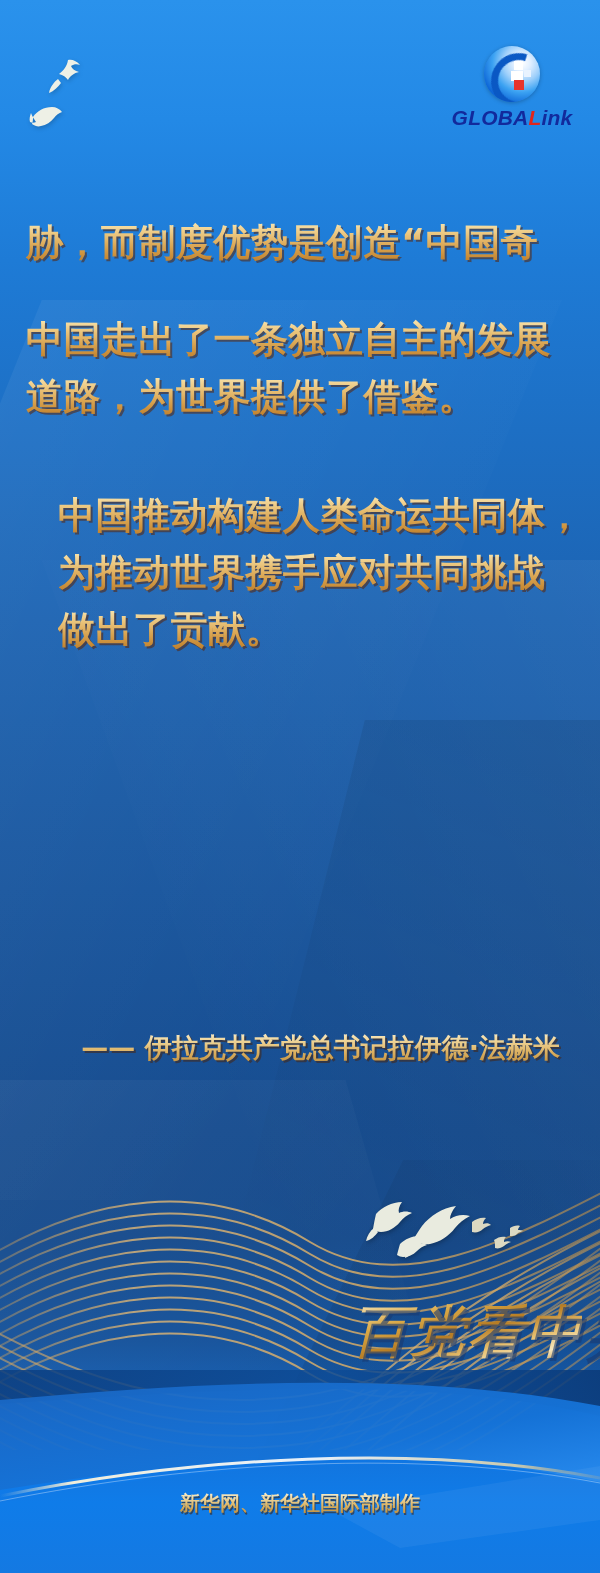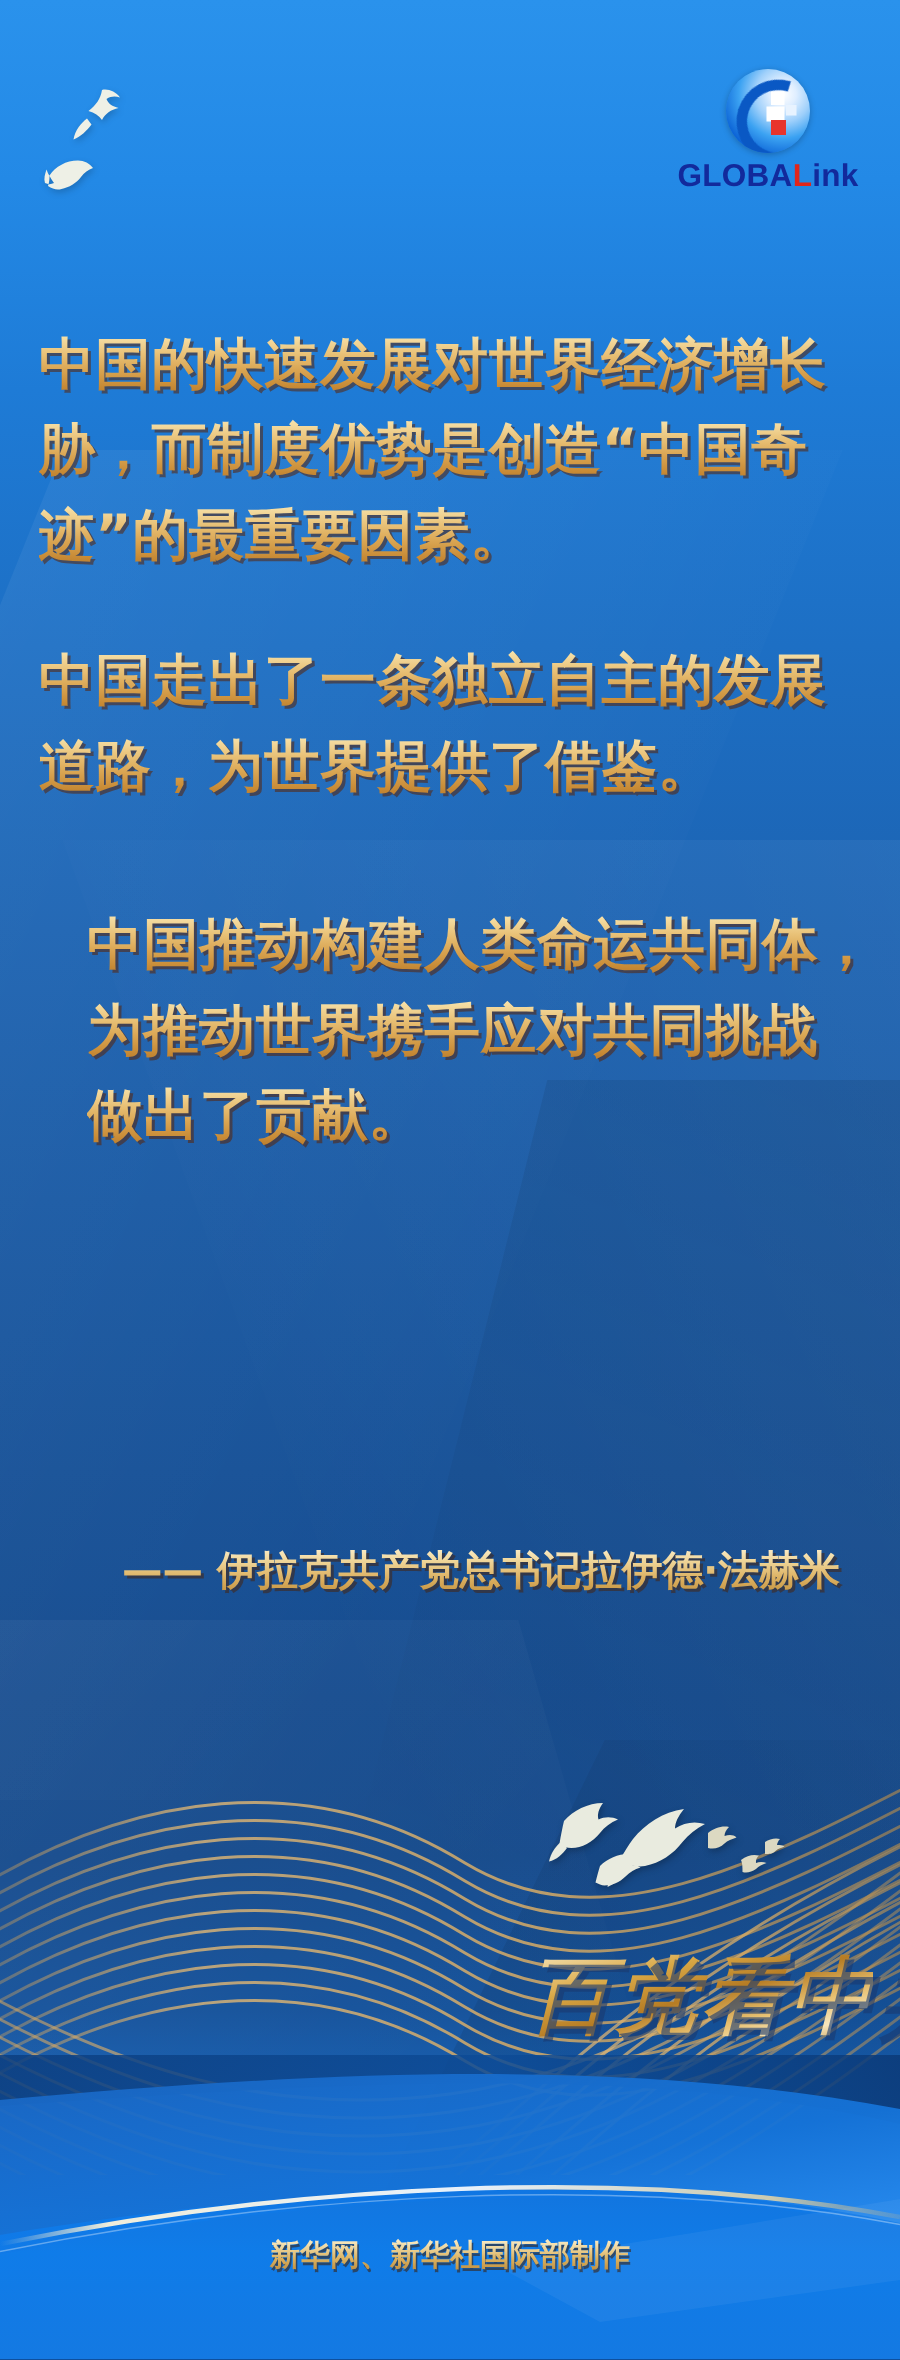--- a/index.html
+++ b/index.html
@@ -47,21 +47,21 @@
   .facet.f4{ left:-60px; top:1080px; width:460px; height:380px;
     background:linear-gradient(140deg, rgba(255,255,255,.05), rgba(255,255,255,0));
     transform:skewX(16deg); }
   .facet.f5{ left:330px; top:1160px; width:340px; height:300px;
     background:linear-gradient(40deg, rgba(0,0,0,.10), rgba(0,0,0,0));
     transform:skewX(-26deg); }
 
   
   .brand{
     position:absolute; right:22px; top:46px;
-    width:132px; text-align:center;
+    width:132px; text-align:center;font-style:italic;
   }
   .globe{
     width:56px; height:56px; margin:0 auto 5px;
     border-radius:50%;
     background:
       radial-gradient(circle at 68% 30%, #ffffff 0%, #dfeeff 16%, #9fd0fb 34%, #3ba2f2 54%, #0b63d6 78%, #0546a8 100%);
     position:relative;
     box-shadow:0 1px 4px rgba(0,0,0,.25);
     overflow:hidden;
   }
@@ -215,30 +215,22 @@
       <span class="pix-d"></span>
     </div>
     <div class="wordmark"><span>GLOBA</span><span class="red">L</span><span>ink</span></div>
   </div>
 
   
   <div class="quote">
 
     <div class="para">
       <div class="line-wrap">
-        <span class="shadow">中国的快速发展对世界经济增长</span>
-        <div class="line">中国的快速发展对世界经济增长</div>
-      </div>
-      <div class="line-wrap">
         <span class="shadow">胁，而制度优势是创造“中国奇</span>
         <div class="line">胁，而制度优势是创造“中国奇</div>
-      </div>
-      <div class="line-wrap">
-        <span class="shadow">迹”的最重要因素。</span>
-        <div class="line">迹”的最重要因素。</div>
       </div>
     </div>
 
     <div class="para" style="margin-top:40px;">
       <div class="line-wrap">
         <span class="shadow">中国走出了一条独立自主的发展</span>
         <div class="line">中国走出了一条独立自主的发展</div>
       </div>
       <div class="line-wrap">
         <span class="shadow">道路，为世界提供了借鉴。</span>

